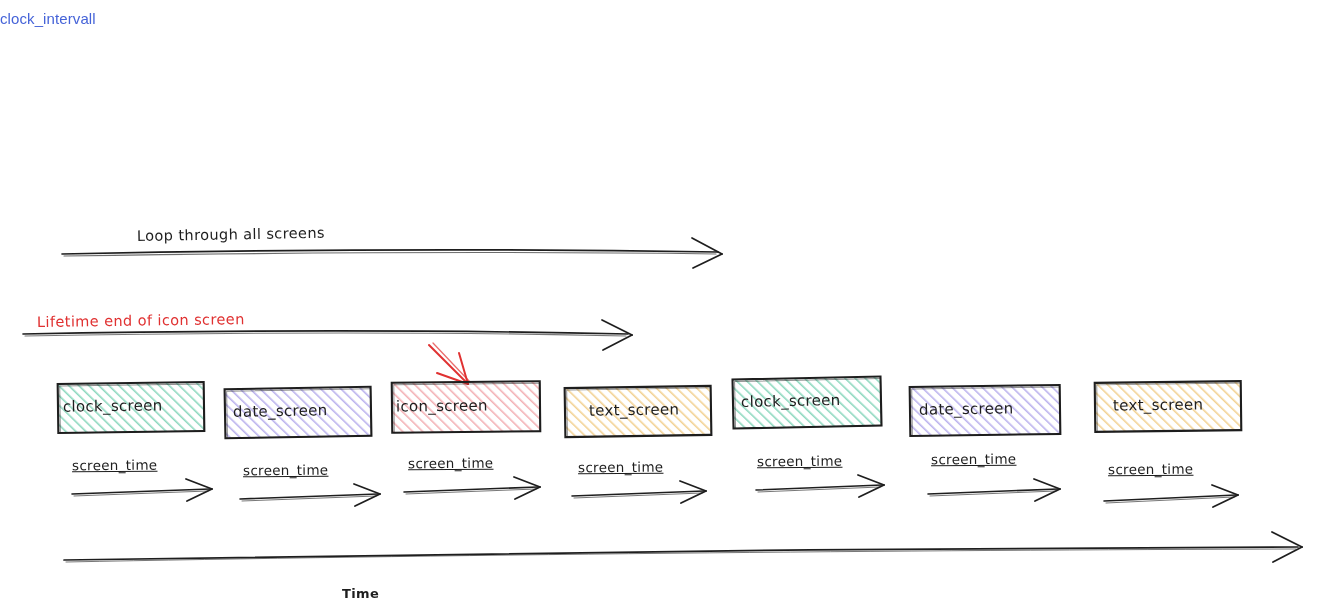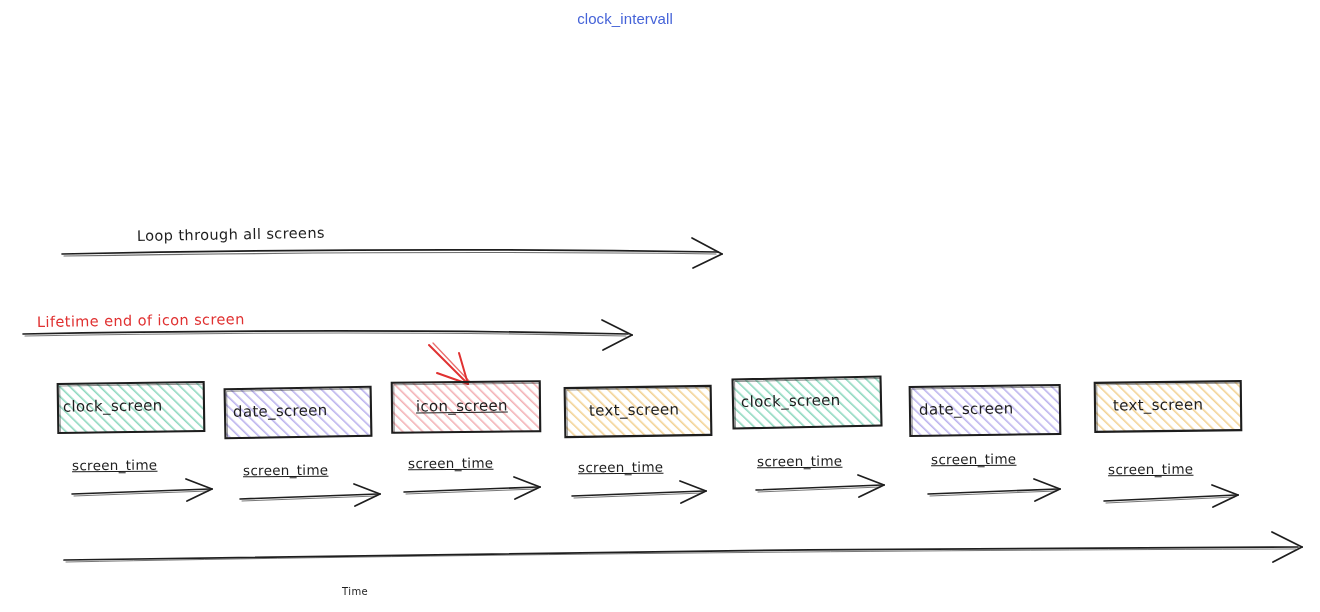--- a/index.html
+++ b/index.html
@@ -15,24 +15,24 @@
     font-family: "DejaVu Sans", sans-serif;
   }
   #canvas {
     position: absolute;
     inset: 0;
     width: 1320px;
     height: 612px;
   }
   .page-title {
     position: absolute;
-    left: 13px;
+    left: 0;
     top: 10px;
     width: 1224px;
-    text-align: center;
+    text-align: left;
     font-family: "Liberation Sans", sans-serif;
     font-size: 15px;
     color: #4563d8;
     letter-spacing: 0.1px;
   }
   .hand-label {
     position: absolute;
     font-family: "DejaVu Sans", sans-serif;
     font-size: 14.5px;
     color: #1e1e1e;
@@ -54,24 +54,25 @@
     font-family: "DejaVu Sans", sans-serif;
     font-size: 13.5px;
     color: #1e1e1e;
     white-space: nowrap;
     letter-spacing: 0.3px;
     text-decoration: underline;
   }
   .axis-label {
     position: absolute;
     font-family: "DejaVu Sans", sans-serif;
-    font-size: 10px;
+    font-size: 13px;
     color: #1e1e1e;
     white-space: nowrap;
     letter-spacing: 0.4px;
+    font-weight: bold;
   }
 </style>
 </head>
 <body>
 
 <div class="page-title">clock_intervall</div>
 
 <svg id="canvas" viewBox="0 0 1320 612" xmlns="http://www.w3.org/2000/svg">
   <defs>
     <pattern id="hatch-green" patternUnits="userSpaceOnUse" width="7" height="7" patternTransform="rotate(-45)">
@@ -192,21 +193,21 @@
     <path d="M1273,562 L1302,547" stroke-width="1.8"></path>
   </g>
 </svg>
 
 <div class="hand-label" style="left:137px; top:228px; transform: rotate(-1deg);">Loop through all screens</div>
 
 <div class="hand-label red" style="left:37px; top:314px; transform: rotate(-0.8deg);">Lifetime end of icon screen</div>
 
 <div class="screen-label" style="left:63px; top:397px; transform: rotate(-0.8deg);">clock_screen</div>
 <div class="screen-label" style="left:233px; top:402px; transform: rotate(-1deg);">date_screen</div>
-<div class="screen-label" style="left:416px; top:397px; transform: rotate(-0.6deg); text-decoration: underline;">icon_screen</div>
+<div class="screen-label" style="left:396px; top:397px; transform: rotate(-0.6deg);">icon_screen</div>
 <div class="screen-label" style="left:589px; top:401px; transform: rotate(-0.9deg);">text_screen</div>
 <div class="screen-label" style="left:741px; top:392px; transform: rotate(-1.2deg);">clock_screen</div>
 <div class="screen-label" style="left:919px; top:400px; transform: rotate(-0.8deg);">date_screen</div>
 <div class="screen-label" style="left:1113px; top:396px; transform: rotate(-0.7deg);">text_screen</div>
 
 <div class="screen-time-label" style="left:72px; top:457px; transform: rotate(-0.5deg);">screen_time</div>
 <div class="screen-time-label" style="left:243px; top:462px; transform: rotate(-0.5deg);">screen_time</div>
 <div class="screen-time-label" style="left:408px; top:455px; transform: rotate(-0.5deg);">screen_time</div>
 <div class="screen-time-label" style="left:578px; top:459px; transform: rotate(-0.5deg);">screen_time</div>
 <div class="screen-time-label" style="left:757px; top:453px; transform: rotate(-0.5deg);">screen_time</div>

